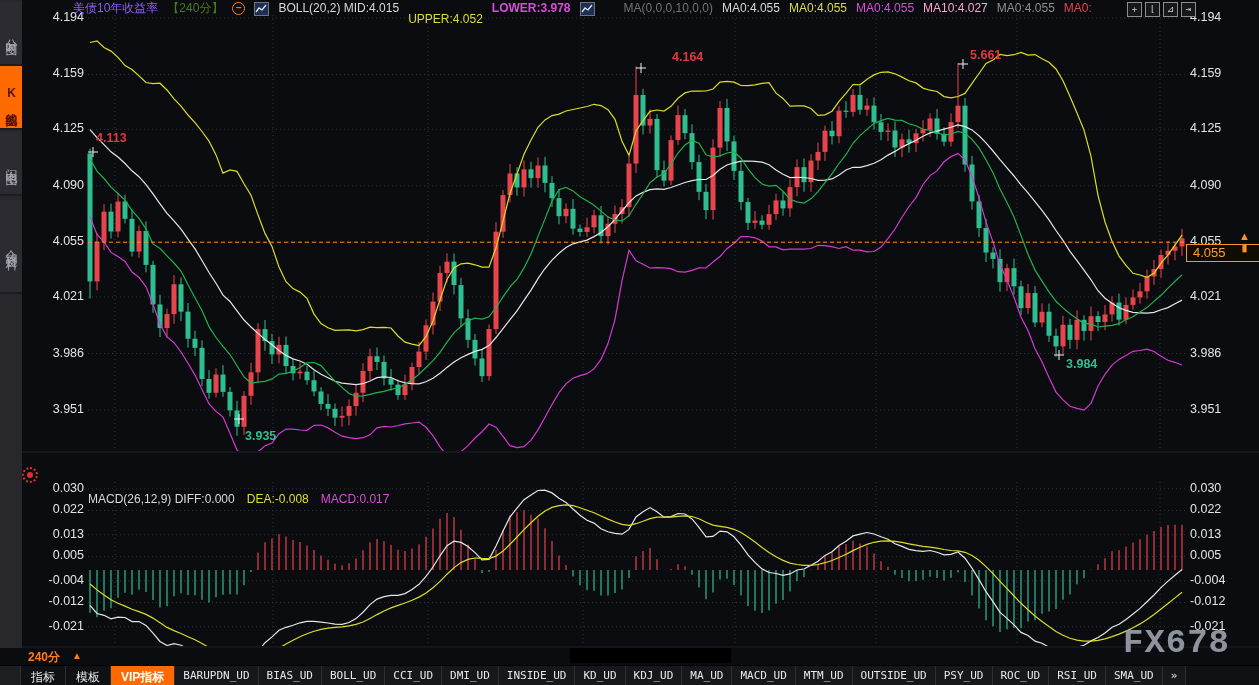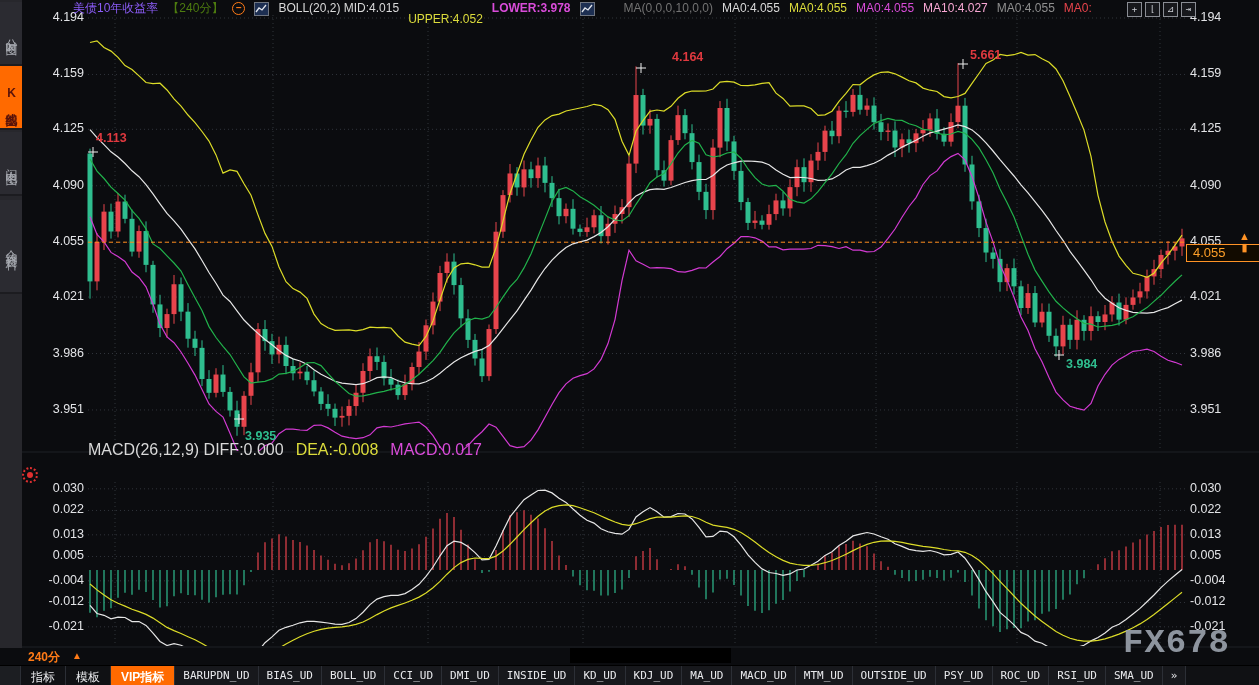--- a/index.html
+++ b/index.html
@@ -32,21 +32,21 @@
     width:13px;height:13px;border:1px solid #8a8d94;background:#17181c;color:#c9ccd2;
     font-size:9px;line-height:12px;text-align:center;cursor:pointer;
     font-family:"DejaVu Sans Mono", monospace;
   }
   
   .ylab{position:absolute;width:56px;font-size:12.5px;color:#e3e4e7;}
   .ylab.left{text-align:right;}
   .ylab.right{text-align:left;}
   .xlab{position:absolute;top:650px;font-size:12px;font-weight:bold;color:#e3e4e7;transform:translateX(-50%);}
   
-  #macd-header{position:absolute;left:88px;top:442px;display:flex;gap:12px;font-size:16px;z-index:4;white-space:nowrap;}
+  #macd-header{position:absolute;left:88px;top:492px;display:flex;gap:12px;font-size:12px;z-index:4;white-space:nowrap;}
   #macd-sun{
     position:absolute;left:22px;top:467px;width:12px;height:12px;border:2px dotted #e03030;border-radius:50%;
     z-index:4;
   }
   #macd-sun::after{content:"";position:absolute;left:3px;top:3px;width:6px;height:6px;background:#e03030;border-radius:50%;}
   
   #price-box{
     position:absolute;left:1186px;top:244px;width:66px;height:16px;z-index:4;
     border:1px solid #ff9326;background:#120b00;color:#ffa028;
     font-size:13px;line-height:16px;padding-left:6px;

